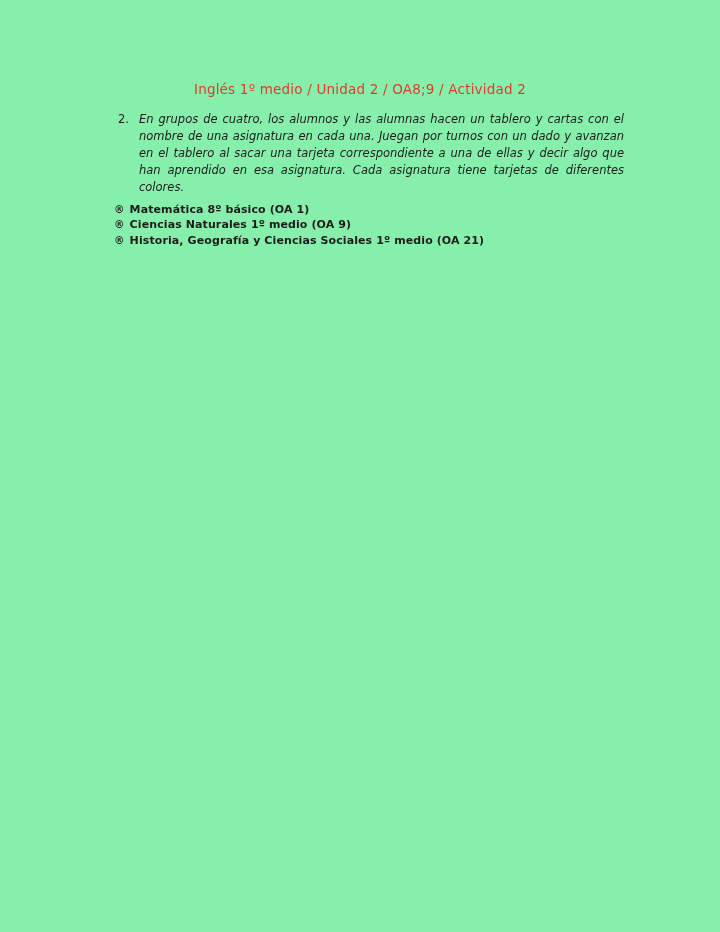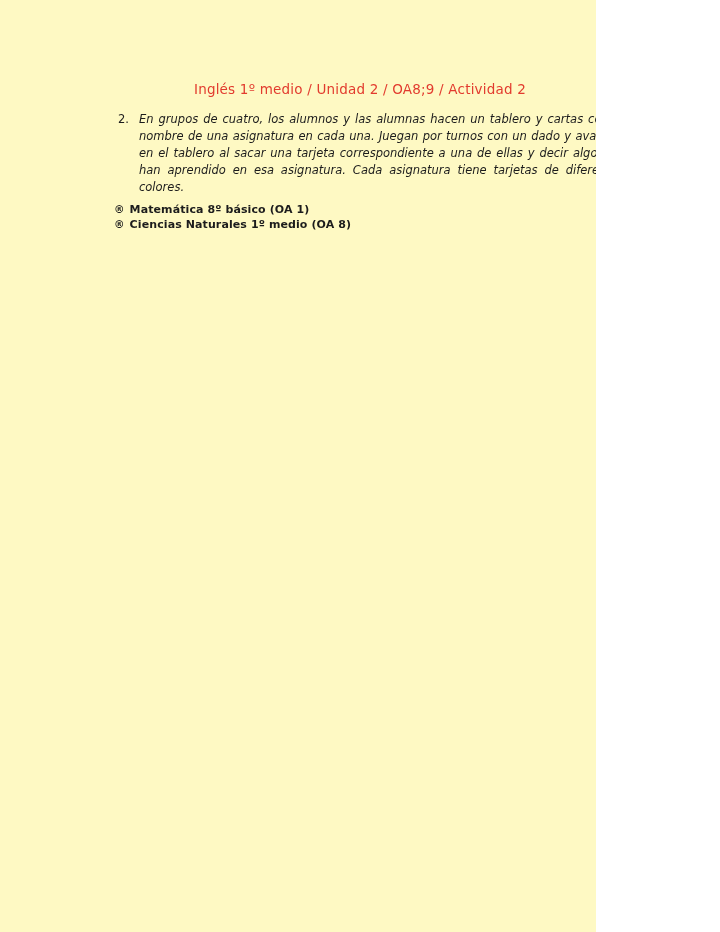--- a/index.html
+++ b/index.html
@@ -2,23 +2,23 @@
 <html><head>
 <meta charset="utf-8">
 <style>
   html, body {
     margin: 0;
     padding: 0;
     background: #ffffff;
   }
   .page {
     position: relative;
-    width: 596px;
+    width: 720px;
     height: 932px;
-    background: #fef9c3;
+    background: #86efac;
     font-family: "DejaVu Sans", sans-serif;
     color: #1c1c1c;
     overflow: hidden;
   }
   .doc-title {
     position: absolute;
     top: 81px;
     left: 0;
     width: 720px;
     text-align: center;
@@ -79,17 +79,20 @@
   <div class="activity">
     <div class="activity-number">2.</div>
     <div class="activity-text">En grupos de cuatro, los alumnos y las alumnas hacen un tablero y cartas con el nombre de una asignatura en cada una. Juegan por turnos con un dado y avanzan en el tablero al sacar una tarjeta correspondiente a una de ellas y decir algo que han aprendido en esa asignatura. Cada asignatura tiene tarjetas de diferentes colores.</div>
   </div>
 
   <div class="objectives">
     <div class="objective">
       <span class="bullet-icon">®</span><span>Matemática 8º básico (OA 1)</span>
     </div>
     <div class="objective">
-      <span class="bullet-icon">®</span><span>Ciencias Naturales 1º medio (OA 8)</span>
+      <span class="bullet-icon">®</span><span>Ciencias Naturales 1º medio (OA 9)</span>
+    </div>
+    <div class="objective">
+      <span class="bullet-icon">®</span><span>Historia, Geografía y Ciencias Sociales 1º medio (OA 21)</span>
     </div>
   </div>
 
 </div>
 
 </body></html>

